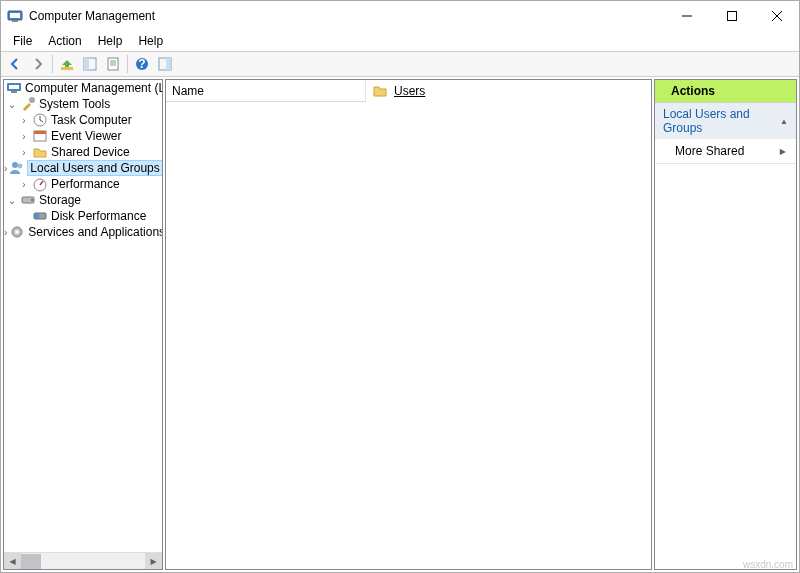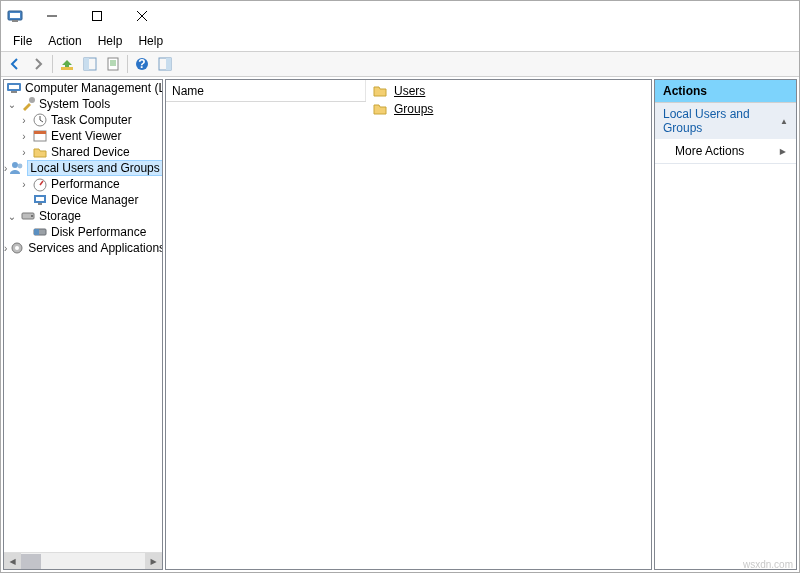--- a/index.html
+++ b/index.html
@@ -26,41 +26,42 @@
 .tree-indent { display: inline-block; }
 .tree-toggle { width: 12px; text-align: center; color: #666; font-size: 10px; display: inline-block; cursor: default; }
 .tree-icon { width: 16px; height: 16px; display: inline-flex; align-items: center; justify-content: center; margin: 0 2px; }
 .tree-label-text { padding: 0 1px; }
 .list-pane { flex: 1; border: 1px solid #828790; margin: 2px 1px; overflow: auto; display: flex; flex-direction: row; }
 .list-header { height: 22px; border-bottom: 1px solid #d8d8d8; background: #fff; display: flex; align-items: center; }
 .col-header { padding: 2px 6px; color: #000; border-right: 1px solid #e5e5e5; height: 100%; display: flex; align-items: center; }
 .list-body { flex: 1; padding: 2px 4px; text-decoration: underline; }
 .list-item { display: flex; align-items: center; height: 18px; gap: 4px; }
 .actions-pane { width: 143px; border: 1px solid #828790; margin: 2px 2px 2px 1px; display: flex; flex-direction: column; background: #fff; }
-.actions-title { background: #7dd3fc; border-bottom: 1px solid #d0d0d0; padding: 4px 8px; font-weight: bold; color: #000; }
+.actions-title { background: #bef264; border-bottom: 1px solid #d0d0d0; padding: 4px 16px; font-weight: bold; color: #000; }
 .actions-group { border-bottom: 1px solid #e2e7ee; }
 .actions-group-header { background: #e9eef5; padding: 4px 8px; display: flex; align-items: center; justify-content: space-between; color: #145ea8; }
 .actions-arrow { font-size: 8px; color: #606060; }
 .actions-item { padding: 5px 10px 5px 20px; display: flex; align-items: center; justify-content: space-between; }
 .watermark { position: absolute; right: 6px; bottom: 2px; font-size: 10px; color: #c9c9c9; }
 svg { display: block; }
 </style>
 </head>
 <body>
 
 <div class="window">
 
   <div class="titlebar">
     <span class="titlebar-icon">
       <svg width="16" height="16" viewBox="0 0 16 16">
         <rect x="1" y="3" width="14" height="9" rx="1" fill="#4a86c5" stroke="#2c5a8a"></rect>
         <rect x="3" y="5" width="10" height="5" fill="#fff"></rect>
         <rect x="5" y="12" width="6" height="2" fill="#888"></rect>
       </svg>
     </span>
+    <span class="titlebar-text">Computer Management</span>
     <div class="win-controls">
       <div class="win-btn">
         <svg width="10" height="10" viewBox="0 0 10 10">
             <path d="M0 5 H10" stroke="#000" stroke-width="1"></path>
           </svg>
       </div>
       <div class="win-btn">
         <svg width="10" height="10" viewBox="0 0 10 10">
             <rect x="0.5" y="0.5" width="9" height="9" fill="none" stroke="#000" stroke-width="1"></rect>
           </svg>
@@ -206,31 +207,20 @@
           <span class="tree-toggle">›</span>
           <span class="tree-icon">
               <svg width="16" height="16" viewBox="0 0 16 16">
                 <circle cx="8" cy="9" r="6" fill="#fff" stroke="#888"></circle>
                 <path d="M8 9 L11 5" stroke="#c83a3a" stroke-width="1.5"></path>
               </svg>
             </span>
           <span class="tree-label-text">Performance</span>
         </div>
 
-        <div class="tree-row">
-          <span class="tree-indent" style="width:26px"></span>
-          <span class="tree-icon">
-              <svg width="16" height="16" viewBox="0 0 16 16">
-                <rect x="2" y="3" width="12" height="8" fill="#4a86c5"></rect>
-                <rect x="4" y="5" width="8" height="4" fill="#fff"></rect>
-                <rect x="6" y="11" width="4" height="2" fill="#888"></rect>
-              </svg>
-            </span>
-          <span class="tree-label-text">Device Manager</span>
-        </div>
 
         <div class="tree-row">
           <span class="tree-indent" style="width:2px"></span>
           <span class="tree-toggle">⌄</span>
           <span class="tree-icon">
               <svg width="16" height="16" viewBox="0 0 16 16">
                 <rect x="2" y="5" width="12" height="6" rx="1" fill="#bdbdbd" stroke="#7a7a7a"></rect>
                 <circle cx="12" cy="8" r="1" fill="#5a5a5a"></circle>
               </svg>
             </span>
@@ -274,41 +264,33 @@
         <div class="col-header" style="width:200px">Name</div>
       </div>
       <div class="list-body">
         <div class="list-item">
           <span class="tree-icon">
               <svg width="16" height="16" viewBox="0 0 16 16">
                 <path d="M2 4h5l1 2h6v7H2z" fill="#f3cf72" stroke="#c9a538"></path>
               </svg>
             </span>
           <span>Users</span>
-        </div>
-        <div class="list-item">
-          <span class="tree-icon">
-              <svg width="16" height="16" viewBox="0 0 16 16">
-                <path d="M2 4h5l1 2h6v7H2z" fill="#f3cf72" stroke="#c9a538"></path>
-              </svg>
-            </span>
-          <span>Groups</span>
         </div>
       </div>
     </div>
 
     <div class="actions-pane">
       <div class="actions-title">Actions</div>
       <div class="actions-group">
         <div class="actions-group-header">
           <span>Local Users and Groups</span>
           <span class="actions-arrow">▲</span>
         </div>
         <div class="actions-item">
-          <span>More Actions</span>
+          <span>More Shared</span>
           <span class="actions-arrow">▶</span>
         </div>
       </div>
     </div>
 
   </div>
 
   <span class="watermark">wsxdn.com</span>
 </div>
 

